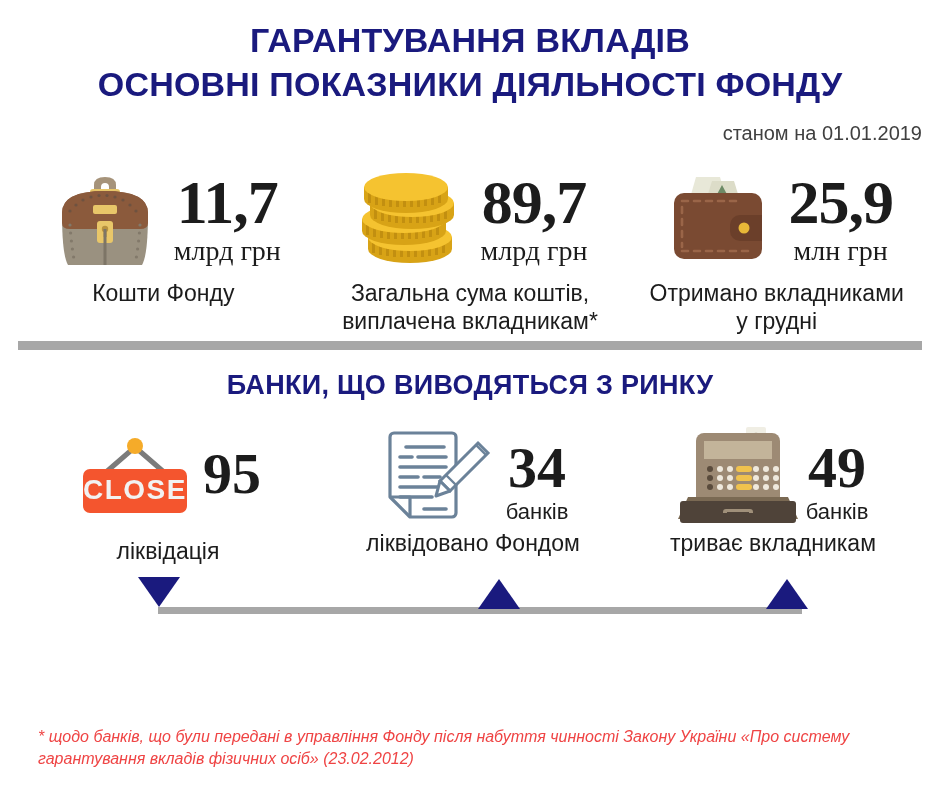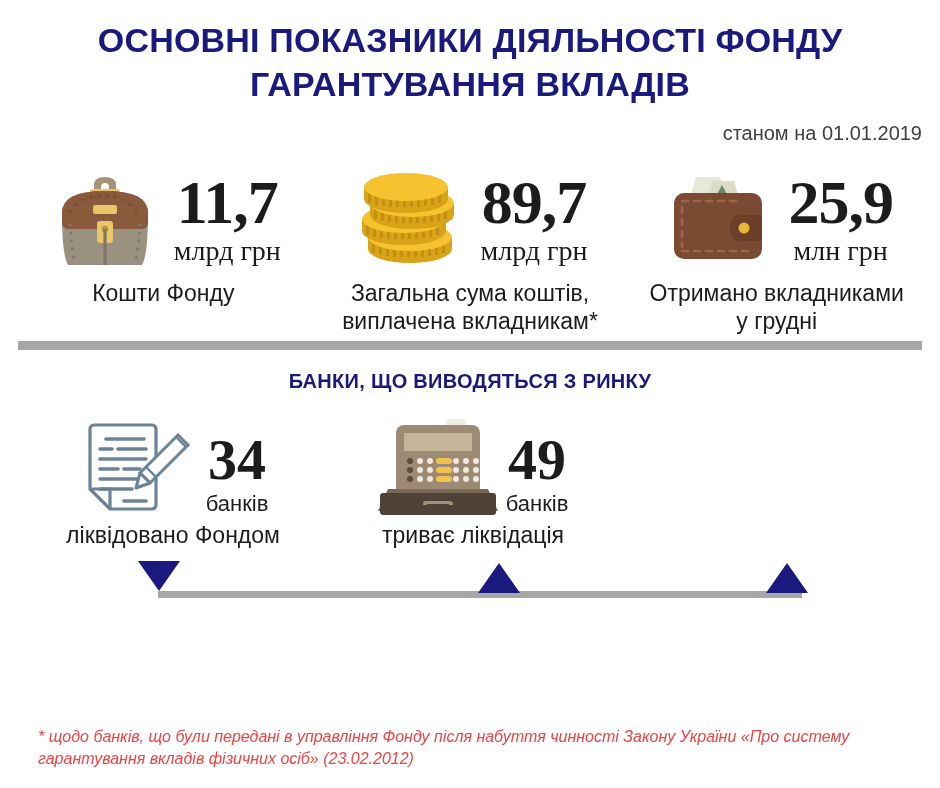--- a/index.html
+++ b/index.html
@@ -108,21 +108,21 @@
     background: #a7a7a7;
     margin: 6px 18px 0 18px;
   }
 
   
   .section-heading {
     margin-top: 20px;
     text-align: center;
     color: #1a1a7e;
     font-weight: bold;
-    font-size: 20px;
+    font-size: 27px;
     letter-spacing: 0.3px;
     text-transform: uppercase;
   }
 
   
   .banks-row {
     display: flex;
     margin-top: 24px;
     padding: 0 18px;
     align-items: flex-start;
@@ -223,22 +223,22 @@
     padding: 0 38px;
     font-style: italic;
   }
 </style>
 </head>
 <body>
 
 <div class="page">
 
   <div class="title-block">
+    <div class="title-line">ГАРАНТУВАННЯ ВКЛАДІВ</div>
     <div class="title-line">ОСНОВНІ ПОКАЗНИКИ ДІЯЛЬНОСТІ ФОНДУ</div>
-    <div class="title-line">ГАРАНТУВАННЯ ВКЛАДІВ</div>
     <div class="as-of">станом на 01.01.2019</div>
   </div>
 
   <div class="stats-row">
 
     <div class="stat">
       <div class="stat-top">
         <div class="stat-icon">
           <svg viewBox="0 0 118 104" width="118" height="104" aria-hidden="true">
             <path d="M48 18 q0-8 11-8 t11 8 v6 h-7 v-4 q0-4 -4-4 t-4 4 v4 h-7 z" fill="#a6937a"></path>
@@ -393,20 +393,37 @@
     </div>
 
   </div>
 
   <div class="divider"></div>
 
   <div class="section-heading">БАНКИ, ЩО ВИВОДЯТЬСЯ З РИНКУ</div>
 
   <div class="banks-row">
 
+    <div class="bank bank-1">
+      <div class="bank-top">
+        <div class="bank-icon">
+          <svg viewBox="0 0 120 100" width="120" height="100" aria-hidden="true">
+            <path d="M60 22 L30 48 M60 22 L90 48" stroke="#7b7b7b" stroke-width="5" fill="none"></path>
+            <circle cx="60" cy="21" r="8" fill="#f5ab29"></circle>
+            <rect x="8" y="44" width="104" height="44" rx="7" fill="#f4552e"></rect>
+            <text x="60" y="74" font-family="'Liberation Sans', sans-serif" font-weight="bold" font-size="28" letter-spacing="1.5" fill="#f2f2f2" text-anchor="middle">CLOSE</text>
+          </svg>
+        </div>
+        <div class="bank-figures">
+          <div class="bank-value">95</div>
+          <div class="bank-unit"></div>
+        </div>
+      </div>
+      <div class="bank-caption">ліквідація</div>
+    </div>
 
     <div class="bank bank-2">
       <div class="bank-top">
         <div class="bank-icon">
           <svg viewBox="0 0 120 100" width="120" height="100" aria-hidden="true">
             <path d="M16 8 h58 a4 4 0 0 1 4 4 v76 a4 4 0 0 1 -4 4 h-42 l-20 -20 v-60 a4 4 0 0 1 4-4 z" fill="#ffffff" stroke="#6b8299" stroke-width="3.2" stroke-linejoin="round"></path>
             <path d="M32 92 l0 -20 l-20 0" fill="none" stroke="#6b8299" stroke-width="3.2" stroke-linejoin="round"></path>
             <g stroke="#6b8299" stroke-width="3.6" stroke-linecap="round">
               <path d="M28 22 h38"></path>
               <path d="M22 32 h12"></path>
@@ -483,21 +500,21 @@
             <path d="M10 72 h100 l10 22 h-120 z" fill="#7a6953"></path>
             <rect x="2" y="76" width="116" height="22" rx="3" fill="#4f4339"></rect>
             <path d="M48 84 h24 a3 3 0 0 1 3 3 v1 h-4 v-1 h-22 v1 h-4 v-1 a3 3 0 0 1 3-3 z" fill="#a0907a"></path>
           </svg>
         </div>
         <div class="bank-figures">
           <div class="bank-value">49</div>
           <div class="bank-unit">банків</div>
         </div>
       </div>
-      <div class="bank-caption">триває ліквідація</div>
+      <div class="bank-caption">триває вкладникам</div>
     </div>
 
   </div>
 
   <div class="timeline">
     <div class="timeline-line"></div>
     <div class="tri tri-down" style="left:120px;"></div>
     <div class="tri tri-up" style="left:460px;"></div>
     <div class="tri tri-up" style="left:748px;"></div>
   </div>

